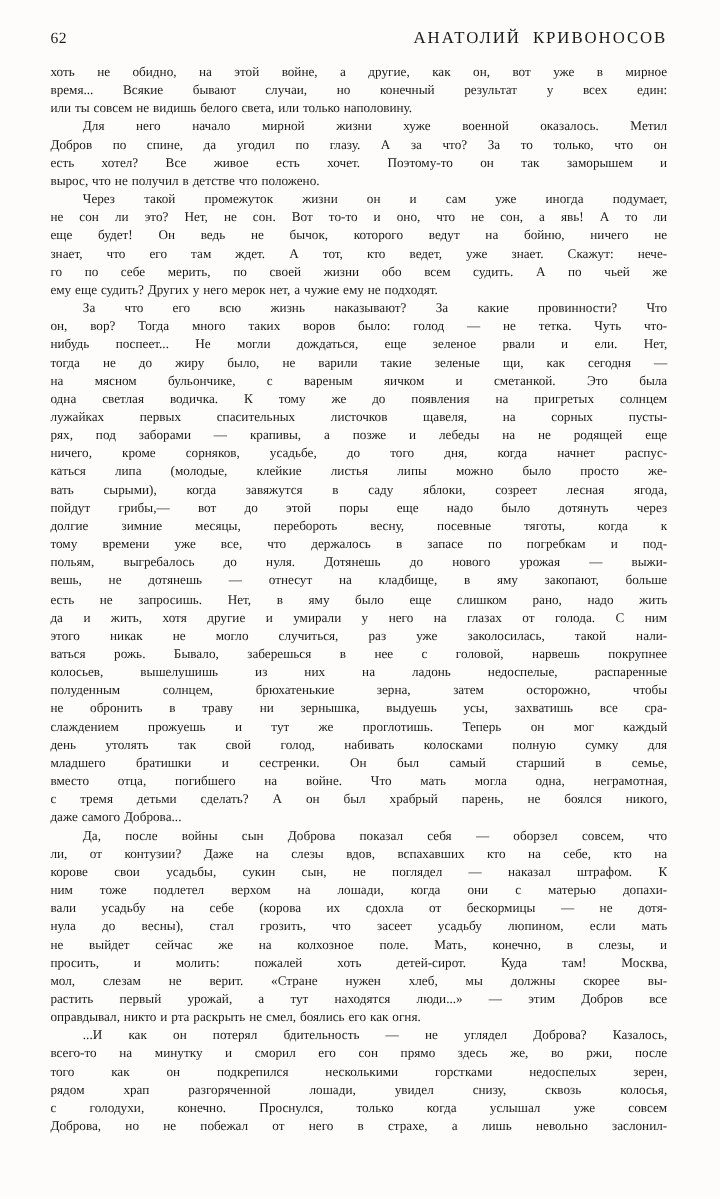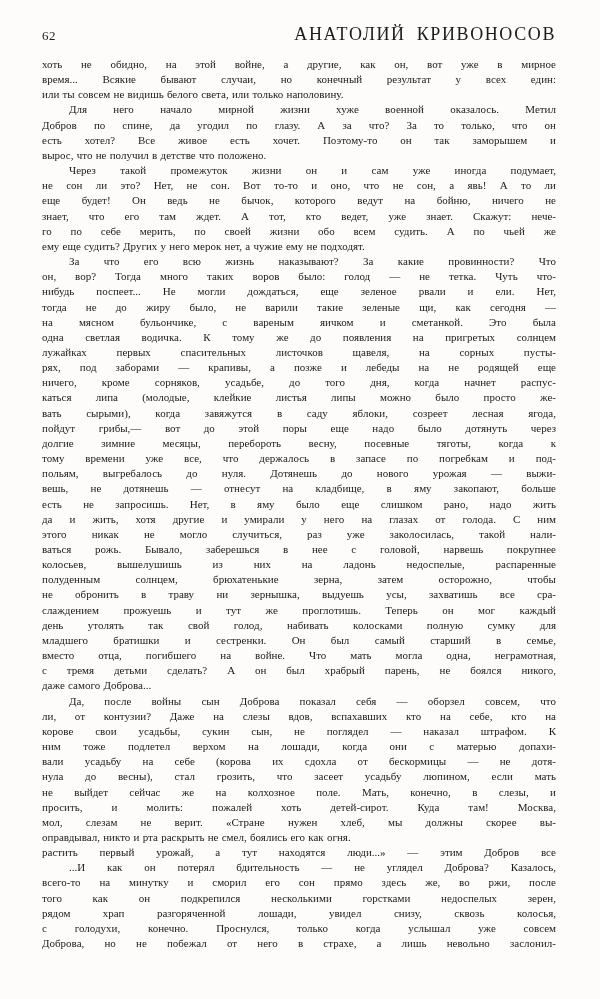--- a/index.html
+++ b/index.html
@@ -19,21 +19,21 @@
     justify-content: space-between;
     align-items: baseline;
     font-size: 12.5px;
     margin-bottom: 12px;
   }
   .pagenum { font-size: 13px; letter-spacing: 0.5px; }
   .author {
     text-transform: uppercase;
     letter-spacing: 1.6px;
     word-spacing: 5px;
-    font-size: 18px;
+    font-size: 14px;
   }
   .text-block {
     font-size: 11px;
     line-height: 15.16px;
     word-spacing: 0.5px;
   }
   .para { margin: 0; }
   .line {
     text-align: justify;
     text-align-last: justify;
@@ -103,22 +103,22 @@
       <div class="para indent">
         <div class="line">Да, после войны сын Доброва показал себя — оборзел совсем, что</div>
         <div class="line">ли, от контузии? Даже на слезы вдов, вспахавших кто на себе, кто на</div>
         <div class="line">корове свои усадьбы, сукин сын, не поглядел — наказал штрафом. К</div>
         <div class="line">ним тоже подлетел верхом на лошади, когда они с матерью допахи-</div>
         <div class="line">вали усадьбу на себе (корова их сдохла от бескормицы — не дотя-</div>
         <div class="line">нула до весны), стал грозить, что засеет усадьбу люпином, если мать</div>
         <div class="line">не выйдет сейчас же на колхозное поле. Мать, конечно, в слезы, и</div>
         <div class="line">просить, и молить: пожалей хоть детей-сирот. Куда там! Москва,</div>
         <div class="line">мол, слезам не верит. «Стране нужен хлеб, мы должны скорее вы-</div>
+        <div class="line">растить первый урожай, а тут находятся люди...» — этим Добров все</div>
         <div class="line last">оправдывал, никто и рта раскрыть не смел, боялись его как огня.</div>
-        <div class="line">растить первый урожай, а тут находятся люди...» — этим Добров все</div>
       </div>
       <div class="para indent">
         <div class="line">...И как он потерял бдительность — не углядел Доброва? Казалось,</div>
         <div class="line">всего-то на минутку и сморил его сон прямо здесь же, во ржи, после</div>
         <div class="line">того как он подкрепился несколькими горстками недоспелых зерен,</div>
         <div class="line">рядом храп разгоряченной лошади, увидел снизу, сквозь колосья,</div>
         <div class="line">с голодухи, конечно. Проснулся, только когда услышал уже совсем</div>
         <div class="line">Доброва, но не побежал от него в страхе, а лишь невольно заслонил-</div>
       </div>
     </div>

